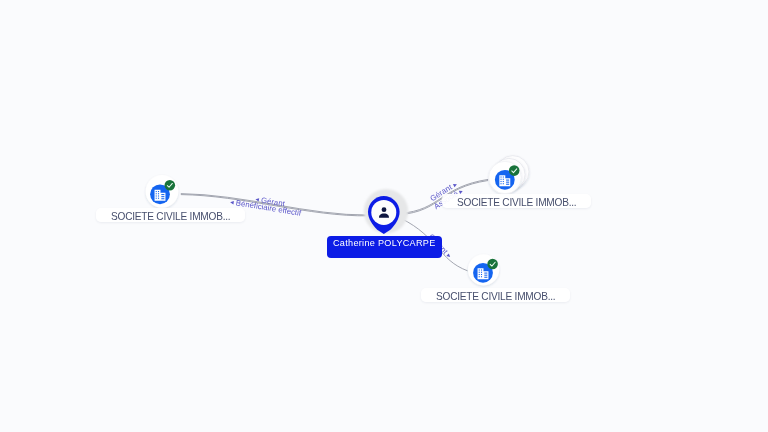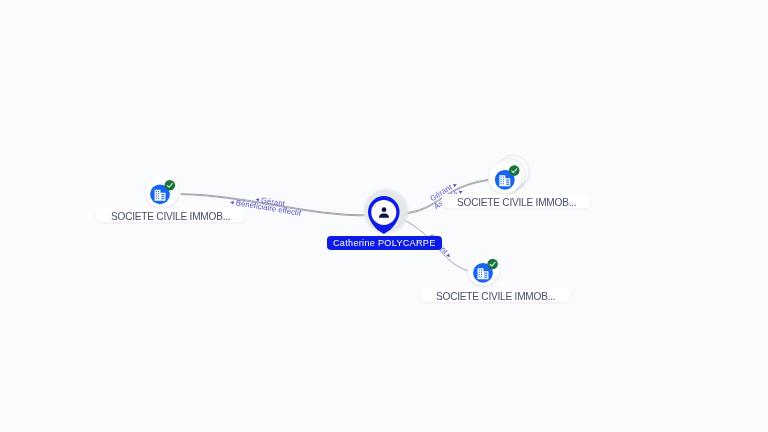--- a/index.html
+++ b/index.html
@@ -3,21 +3,21 @@
 <meta charset="utf-8">
 <style>
   html,body{margin:0;padding:0;}
   body{width:768px;height:432px;background:#fafbfd;font-family:"Liberation Sans",sans-serif;overflow:hidden;position:relative;}
   #stage{position:absolute;left:0;top:0;width:768px;height:432px;}
   svg.layer{position:absolute;left:0;top:0;width:768px;height:432px;overflow:visible;}
   .nlabel{position:absolute;background:rgba(255,255,255,.94);border-radius:5px;padding:0 15px;height:14px;
      font-size:10.1px;color:#474f6d;white-space:nowrap;letter-spacing:-0.22px;line-height:17px;
      box-shadow:0 1px 2.5px rgba(30,40,80,.07);}
   .arrowglyph{font-size:4.6px;baseline-shift:0.6px;}
-  .plabel{position:absolute;background:#0c1ce6;border-radius:4px;padding:0 6px;height:14px;
+  .plabel{position:absolute;background:#0c1ce6;border-radius:4px;padding:0 6px;height:22px;
      font-size:9.1px;color:#fff;white-space:nowrap;letter-spacing:.3px;line-height:14px;}
 </style>
 </head>
 <body>
 
 <div id="stage">
 
   <svg class="layer" viewBox="0 0 768 432">
     <defs>
       <g id="sym-company">

